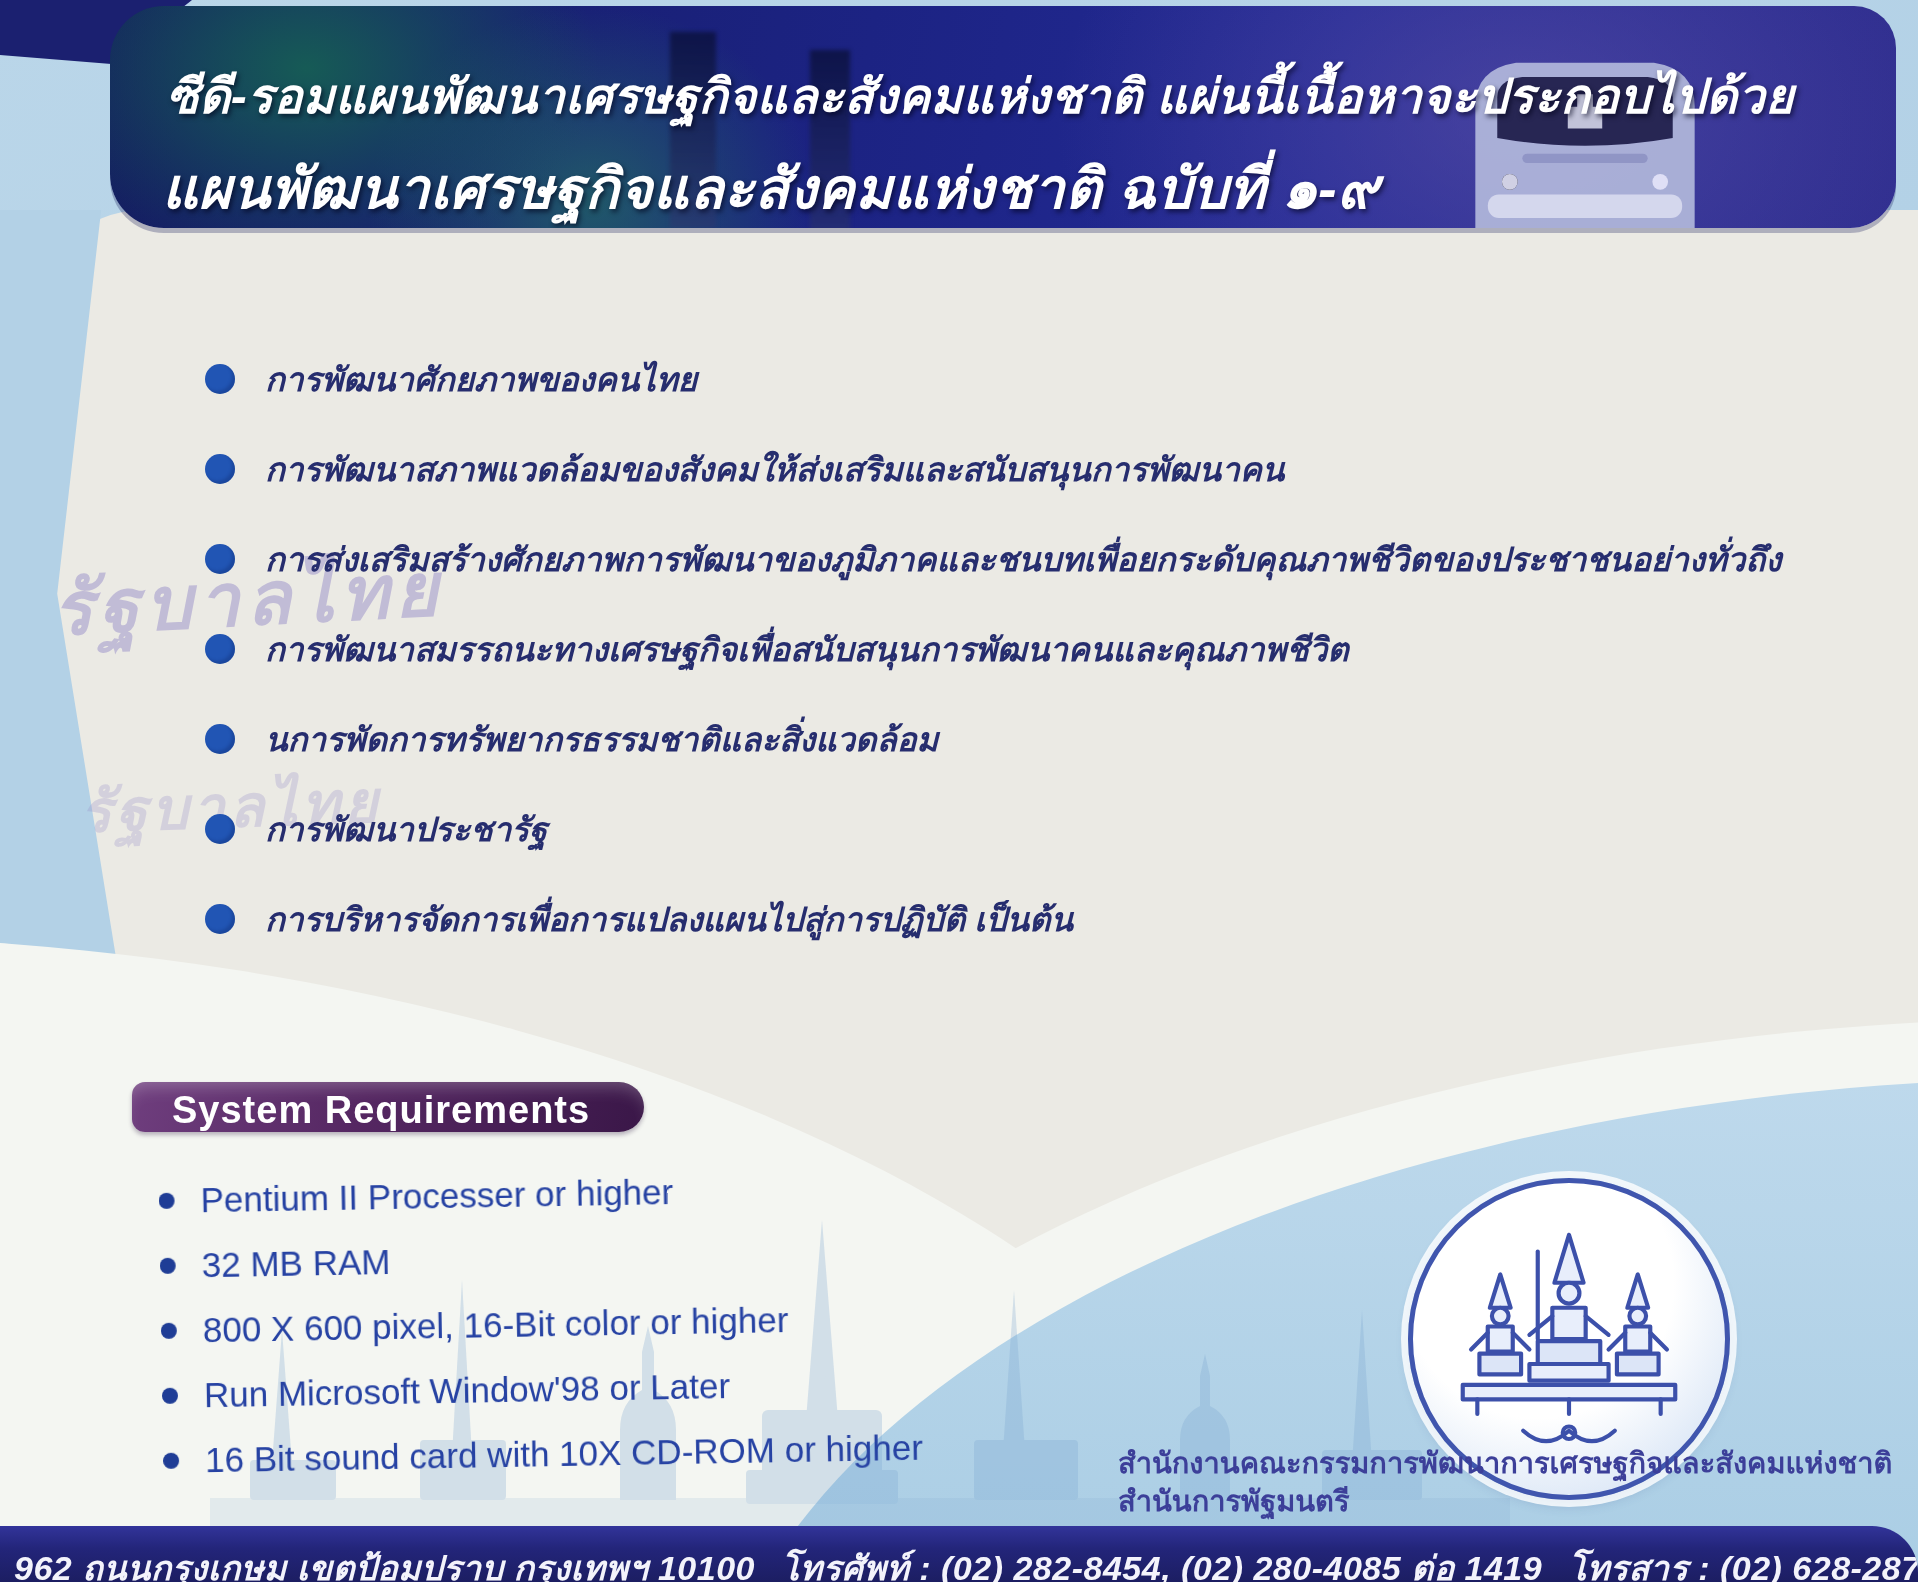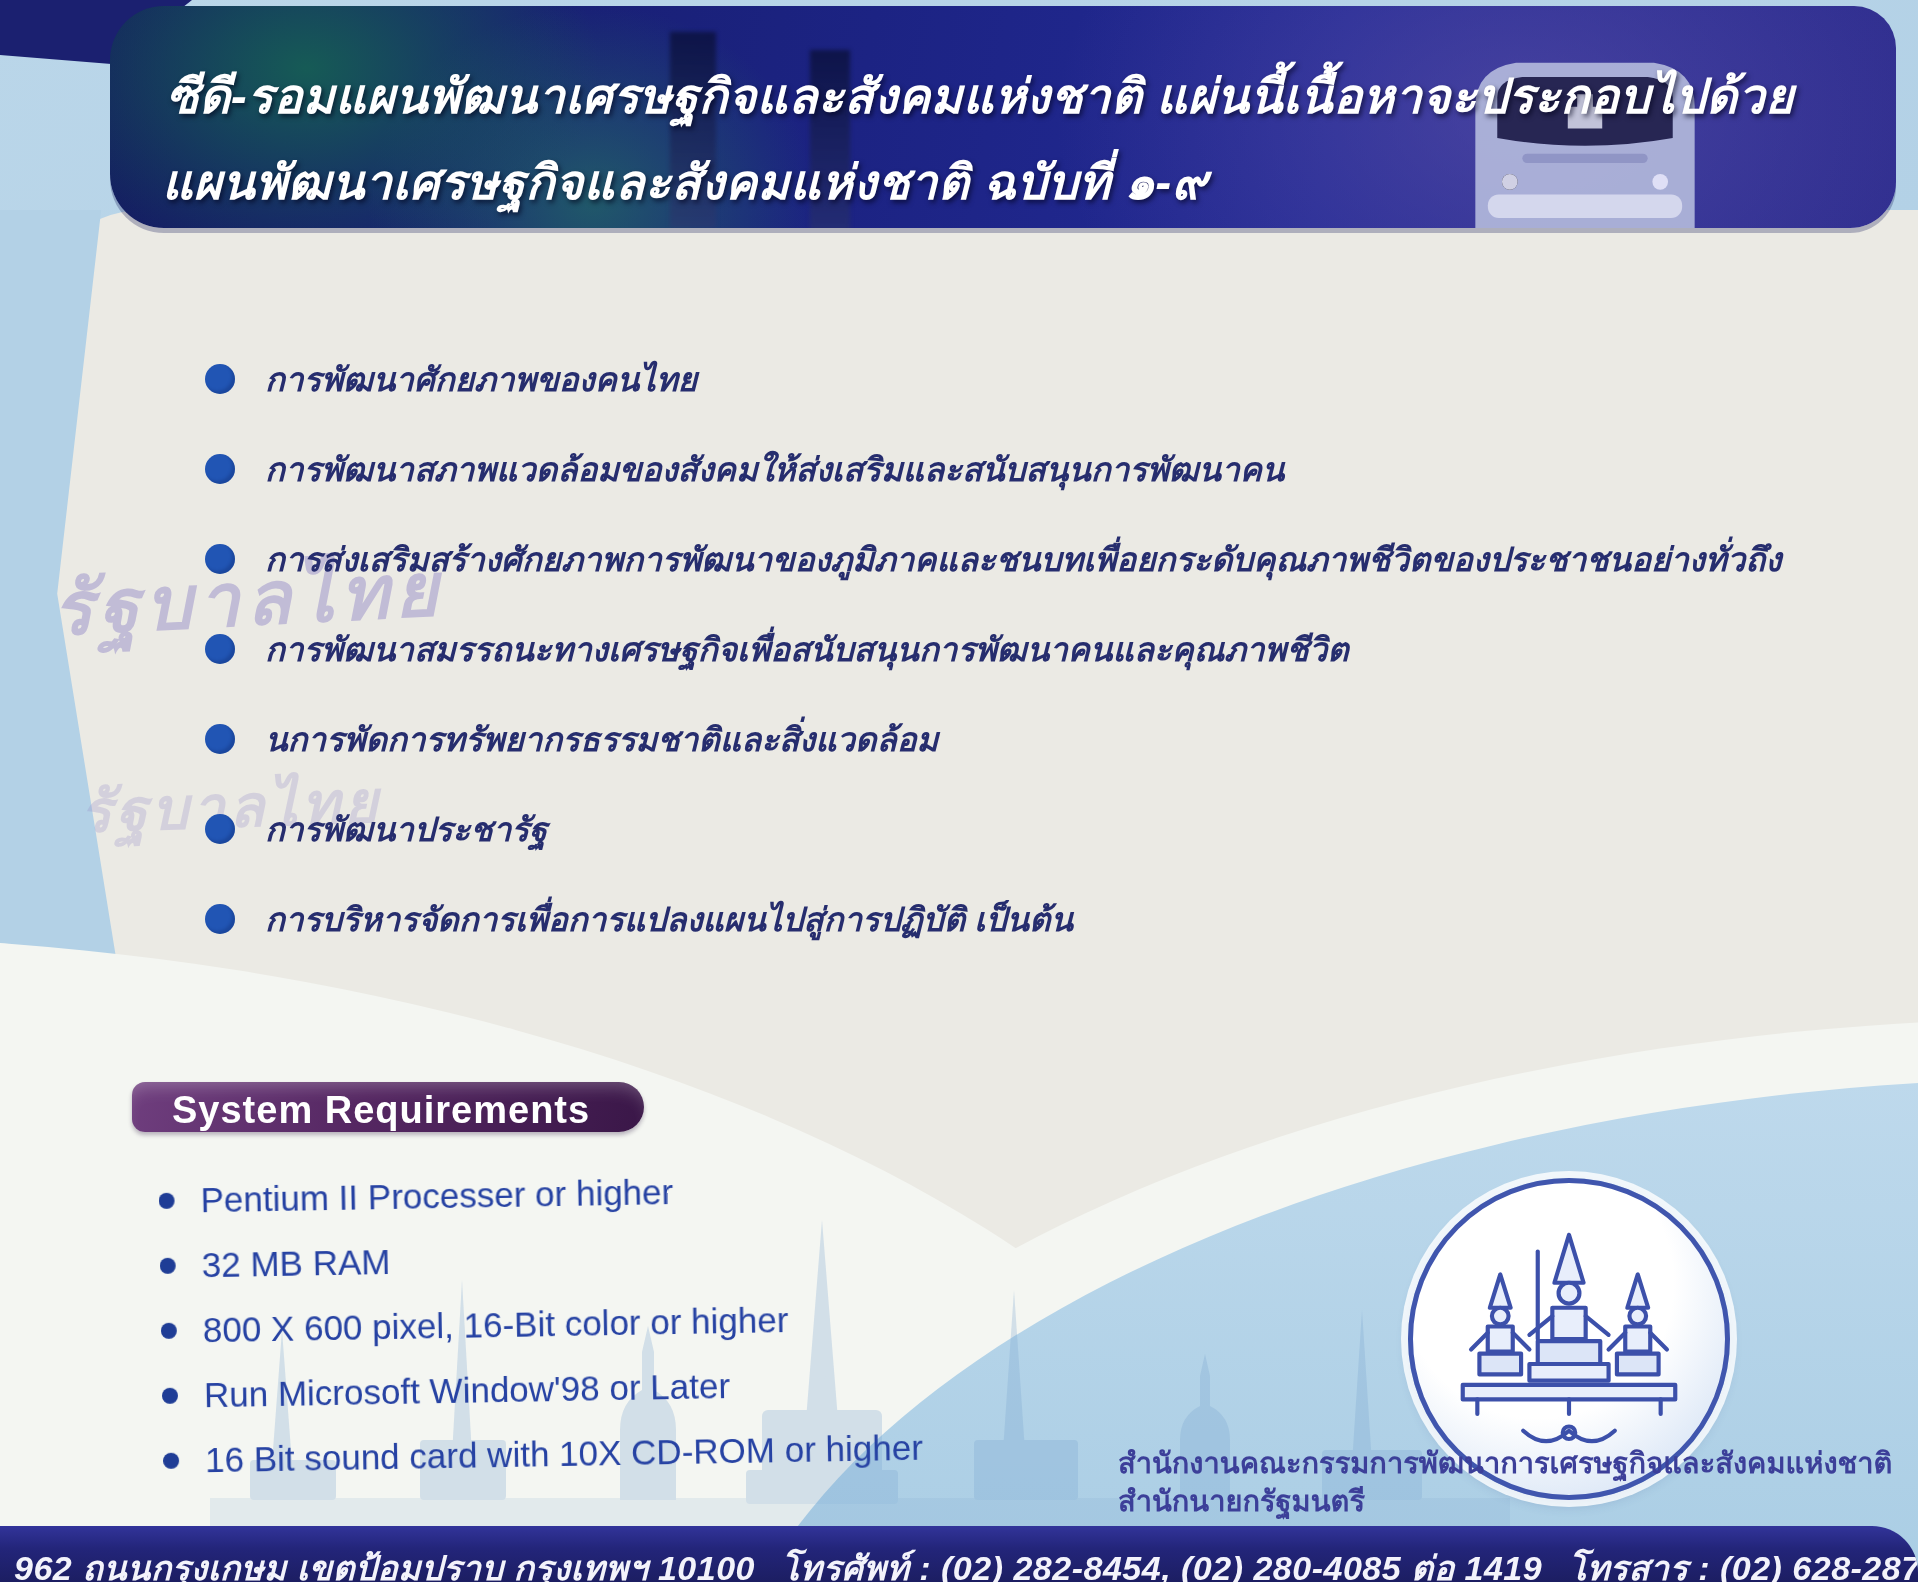--- a/index.html
+++ b/index.html
@@ -34,21 +34,21 @@
       radial-gradient(ellipse 430px 300px at 11% 28%, rgba(22,96,84,.92), rgba(22,96,84,0) 68%),
       radial-gradient(ellipse 320px 280px at 27% 88%, rgba(36,118,98,.65), rgba(36,118,98,0) 70%),
       radial-gradient(ellipse 620px 420px at 79% 50%, rgba(96,84,170,.55), rgba(96,84,170,0) 75%),
       linear-gradient(100deg,#141b61 0%,#1c2383 42%,#232a95 68%,#2e2d8e 100%);
     box-shadow:0 5px 0 rgba(18,22,86,.28);}
   .pylon{position:absolute;top:26px;height:196px;background:linear-gradient(180deg,rgba(10,16,58,.78),rgba(46,56,112,.55));
     filter:blur(2px);}
   .banner-title{position:absolute;color:#ffffff;font-weight:bold;font-style:italic;
     white-space:nowrap;text-shadow:2px 3px 5px rgba(0,0,25,.6);letter-spacing:.5px;}
   .bt1{left:56px;top:52px;font-size:48px;}
-  .bt2{left:52px;top:138px;font-size:48px;text-align:right;}
+  .bt2{left:52px;top:138px;font-size:56px;text-align:right;}
   .train{position:absolute;right:96px;top:38px;width:430px;height:188px;opacity:.95;filter:blur(.6px);}
   
   .list{position:absolute;left:205px;top:334px;}
   .row{display:flex;align-items:center;height:90px;}
   .dot{width:30px;height:30px;border-radius:50%;background:#2155b4;margin-right:30px;flex:none;
     box-shadow:inset -3px -3px 3px rgba(10,30,90,.25);}
   .btxt{font-style:italic;font-weight:bold;font-size:33px;color:#262d6e;white-space:nowrap;}
   
   .pill{position:absolute;left:132px;top:1082px;width:512px;height:50px;
     border-radius:22px 42px 42px 22px;box-sizing:border-box;
@@ -211,21 +211,21 @@
         <path d="M16,89 v7 M60,89 v7 M104,89 v7"></path>
 
         <path d="M38,104 q11,10 22,0 q11,10 22,0"></path>
         <circle cx="60" cy="105" r="3"></circle>
       </g>
     </svg>
   </div>
 
   <div class="pub">
     <div>สำนักงานคณะกรรมการพัฒนาการเศรษฐกิจและสังคมแห่งชาติ</div>
-    <div>สำนักนายกรัฐมนตรี</div>
+    <div>สำนันการพัฐมนตรี</div>
   </div>
 
   <div class="footer">
     <div class="ftxt">
       <span>962 ถนนกรุงเกษม เขตป้อมปราบ กรุงเทพฯ 10100</span><span>โทรศัพท์ : (02) 282-8454, (02) 280-4085 ต่อ 1419</span><span>โทรสาร : (02) 628-2871</span>
     </div>
   </div>
 
 </div>
 

